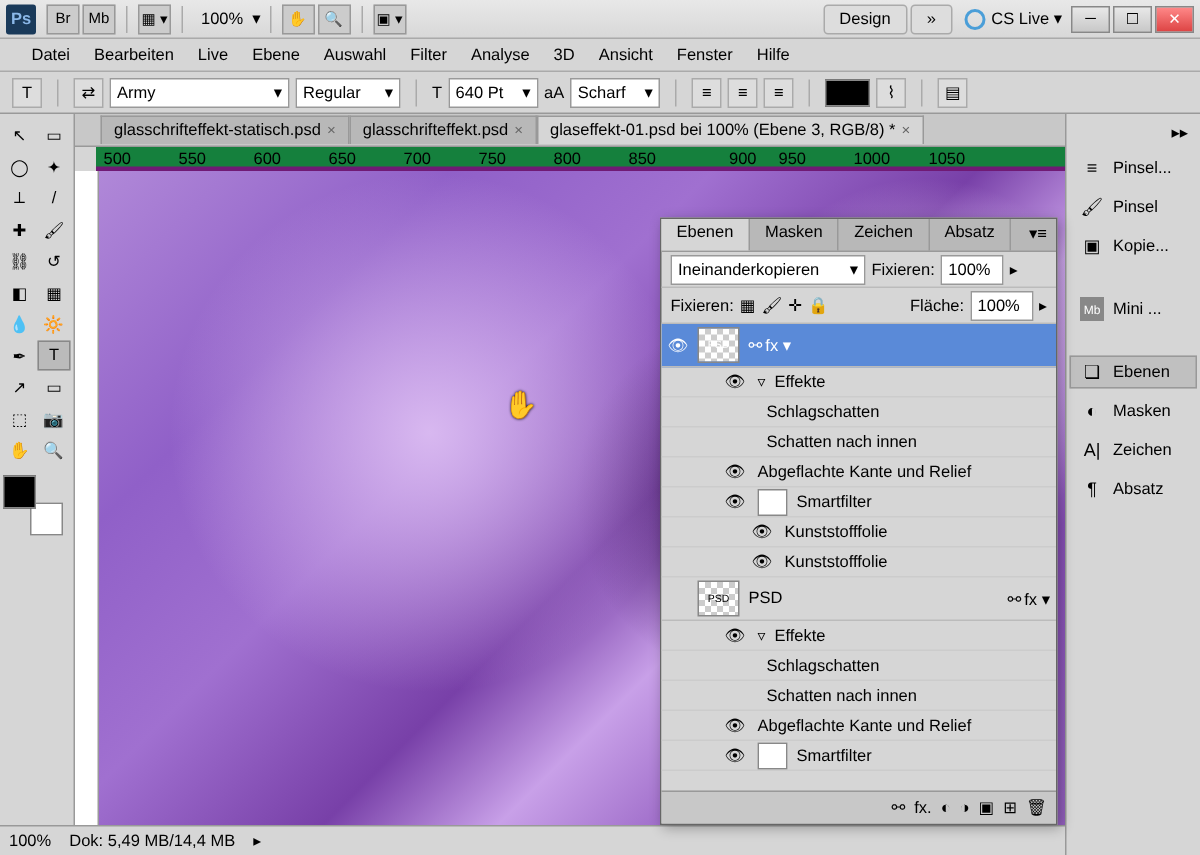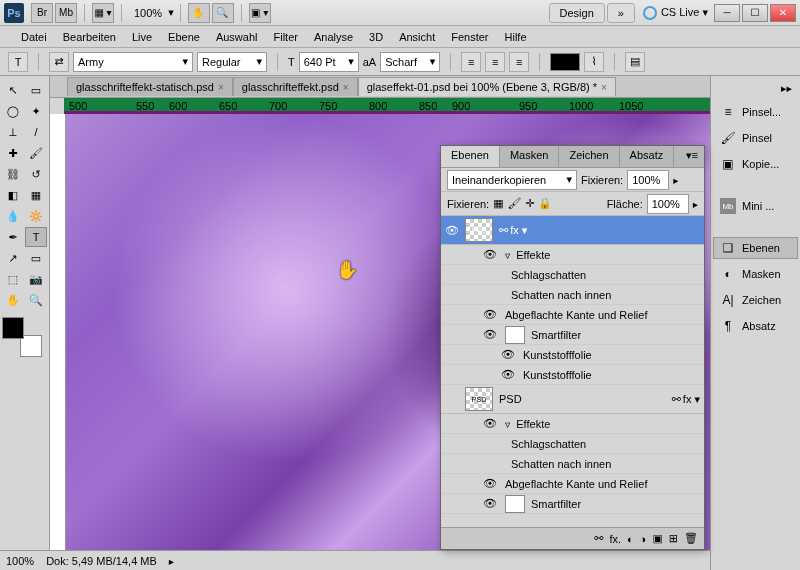--- a/index.html
+++ b/index.html
@@ -185,28 +185,28 @@
           <span class="x">×</span>
         </div>
       <div class="doctab active">
           <span>glaseffekt-01.psd bei 100% (Ebene 3, RGB/8) *</span>
           <span class="x">×</span>
         </div>
     </div>
     <div class="rulerwrap">
       <div class="ruler-h">
         <span style="left:5px">500</span>
-          <span style="left:72px">550</span>
+          <span style="left:55px">550</span>
         <span style="left:105px">600</span>
           <span style="left:155px">650</span>
         <span style="left:205px">700</span>
           <span style="left:255px">750</span>
         <span style="left:305px">800</span>
           <span style="left:355px">850</span>
-        <span style="left:388px">900</span>
+        <span style="left:422px">900</span>
           <span style="left:455px">950</span>
         <span style="left:505px">1000</span>
           <span style="left:555px">1050</span>
       </div>
       <div class="ruler-v"></div>
       <div class="canvas">
         <div class="hand-cursor">✋</div>
       </div>
     </div>
   </div>

